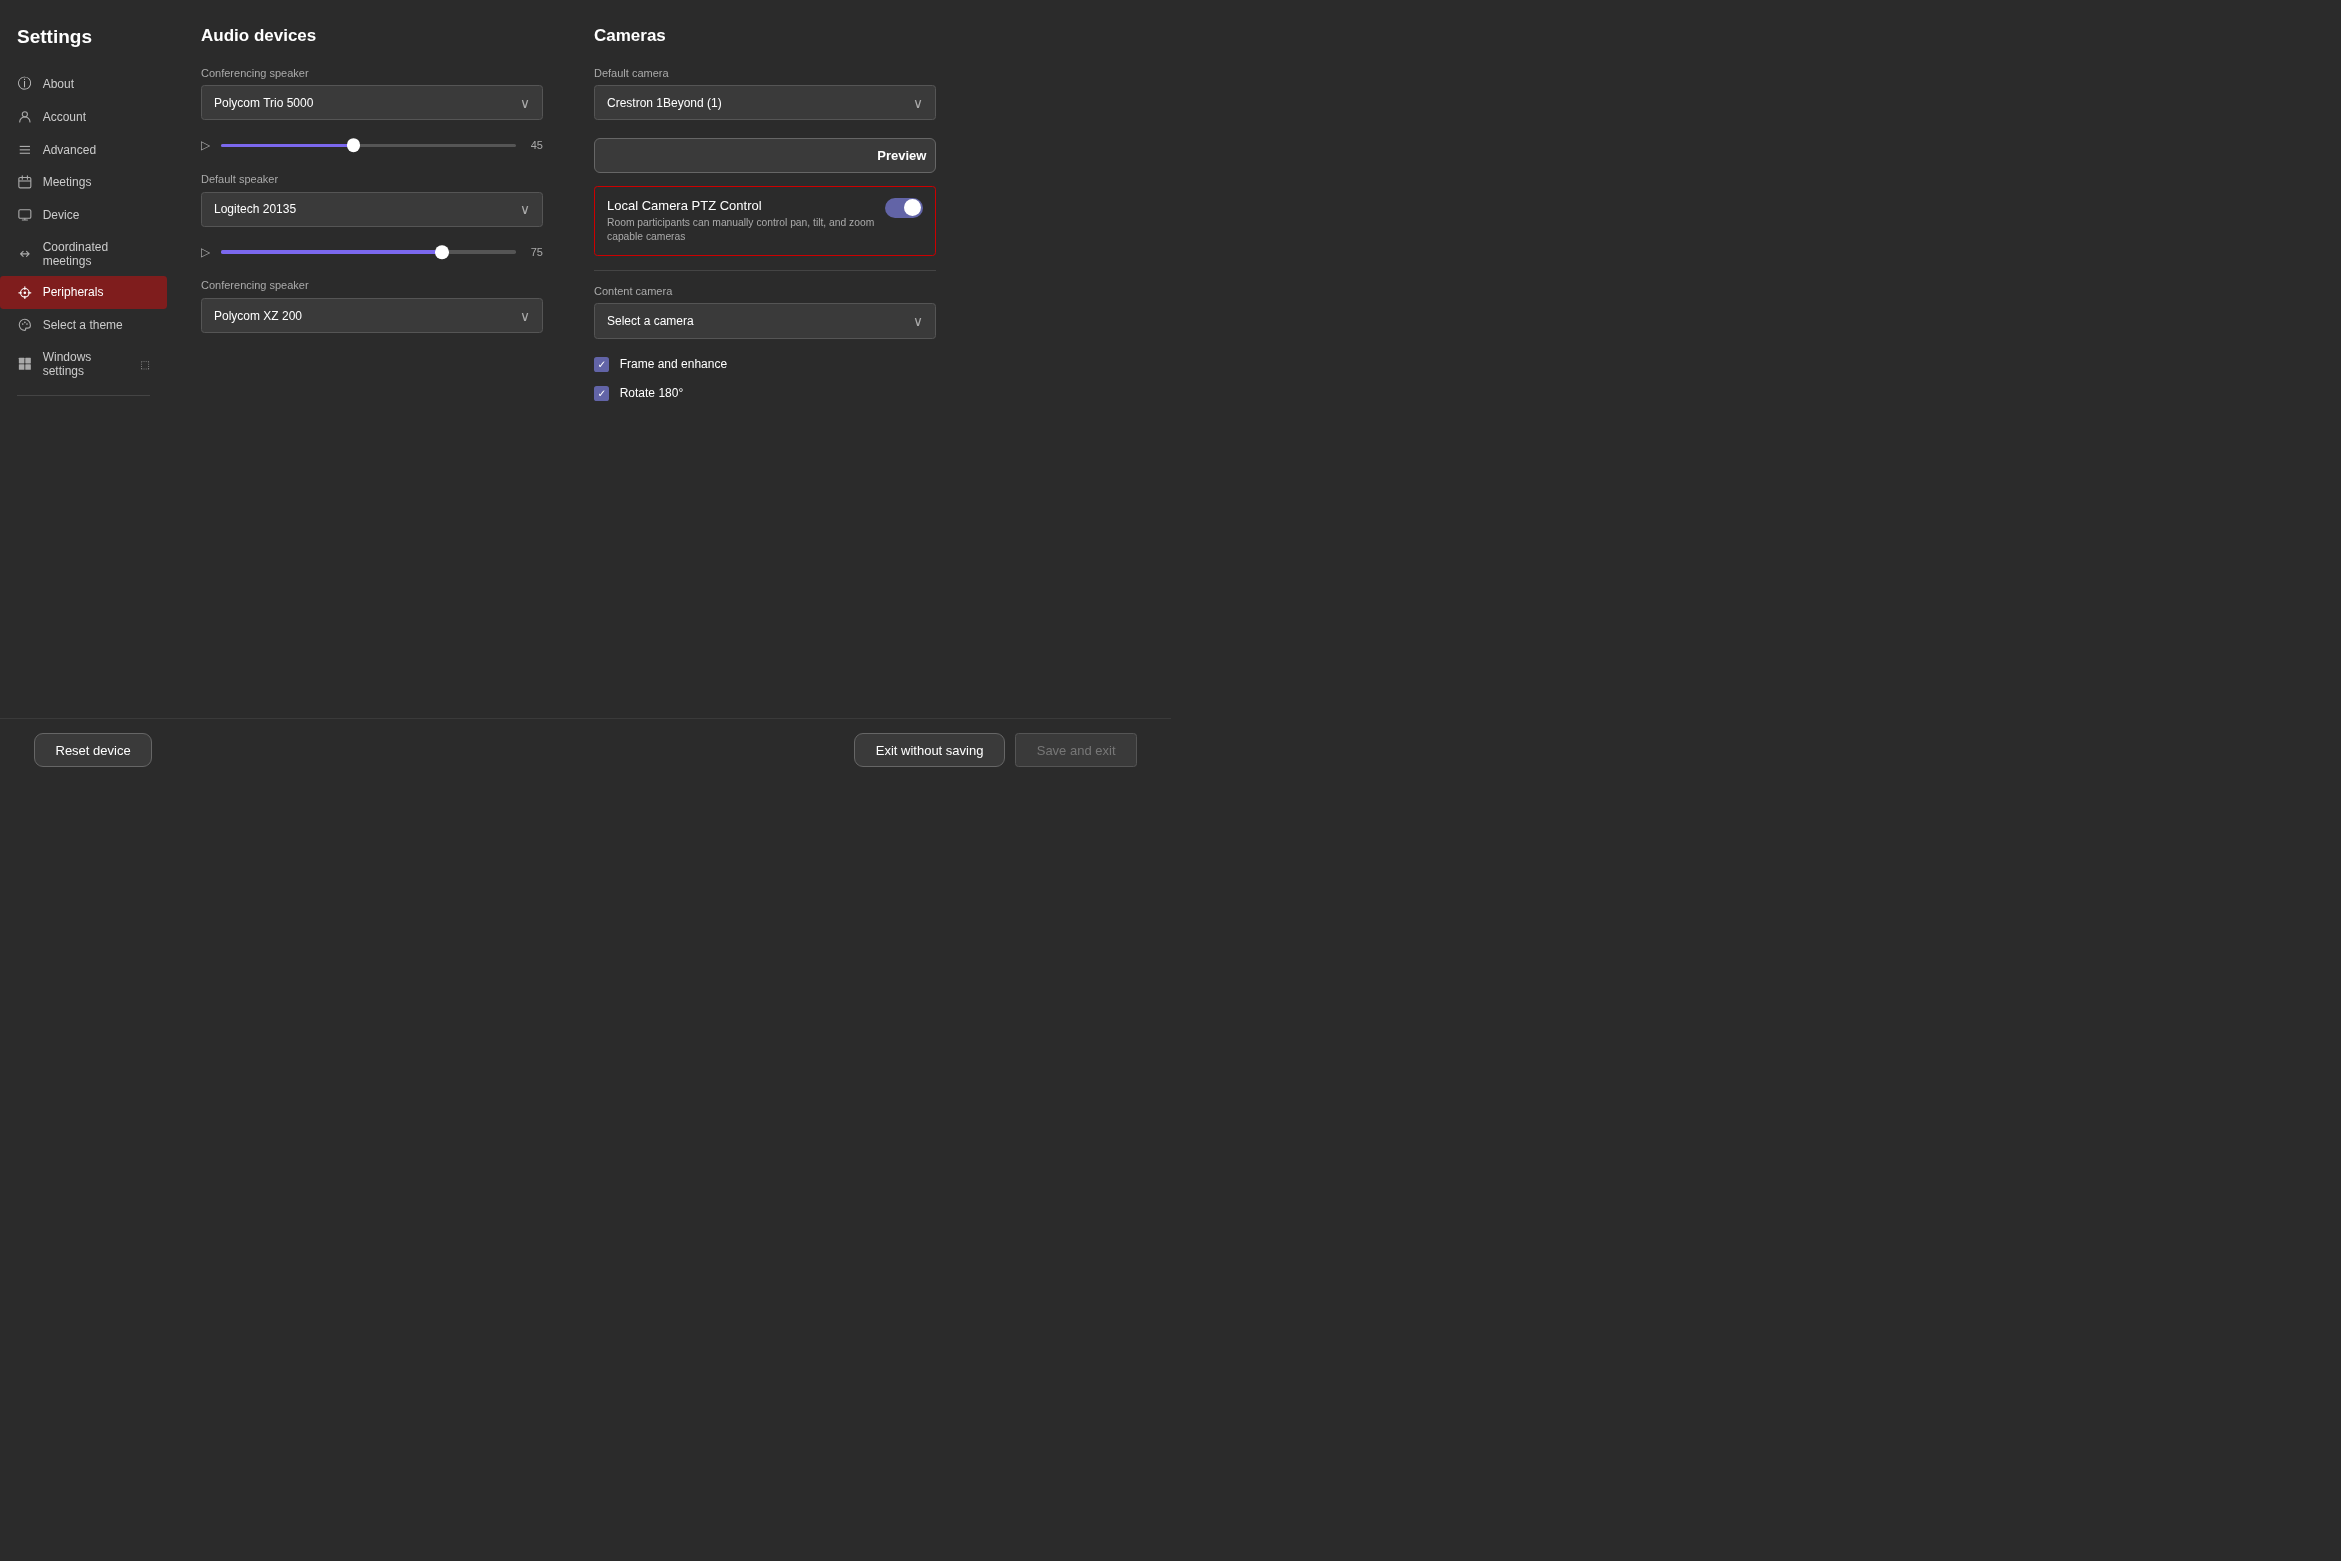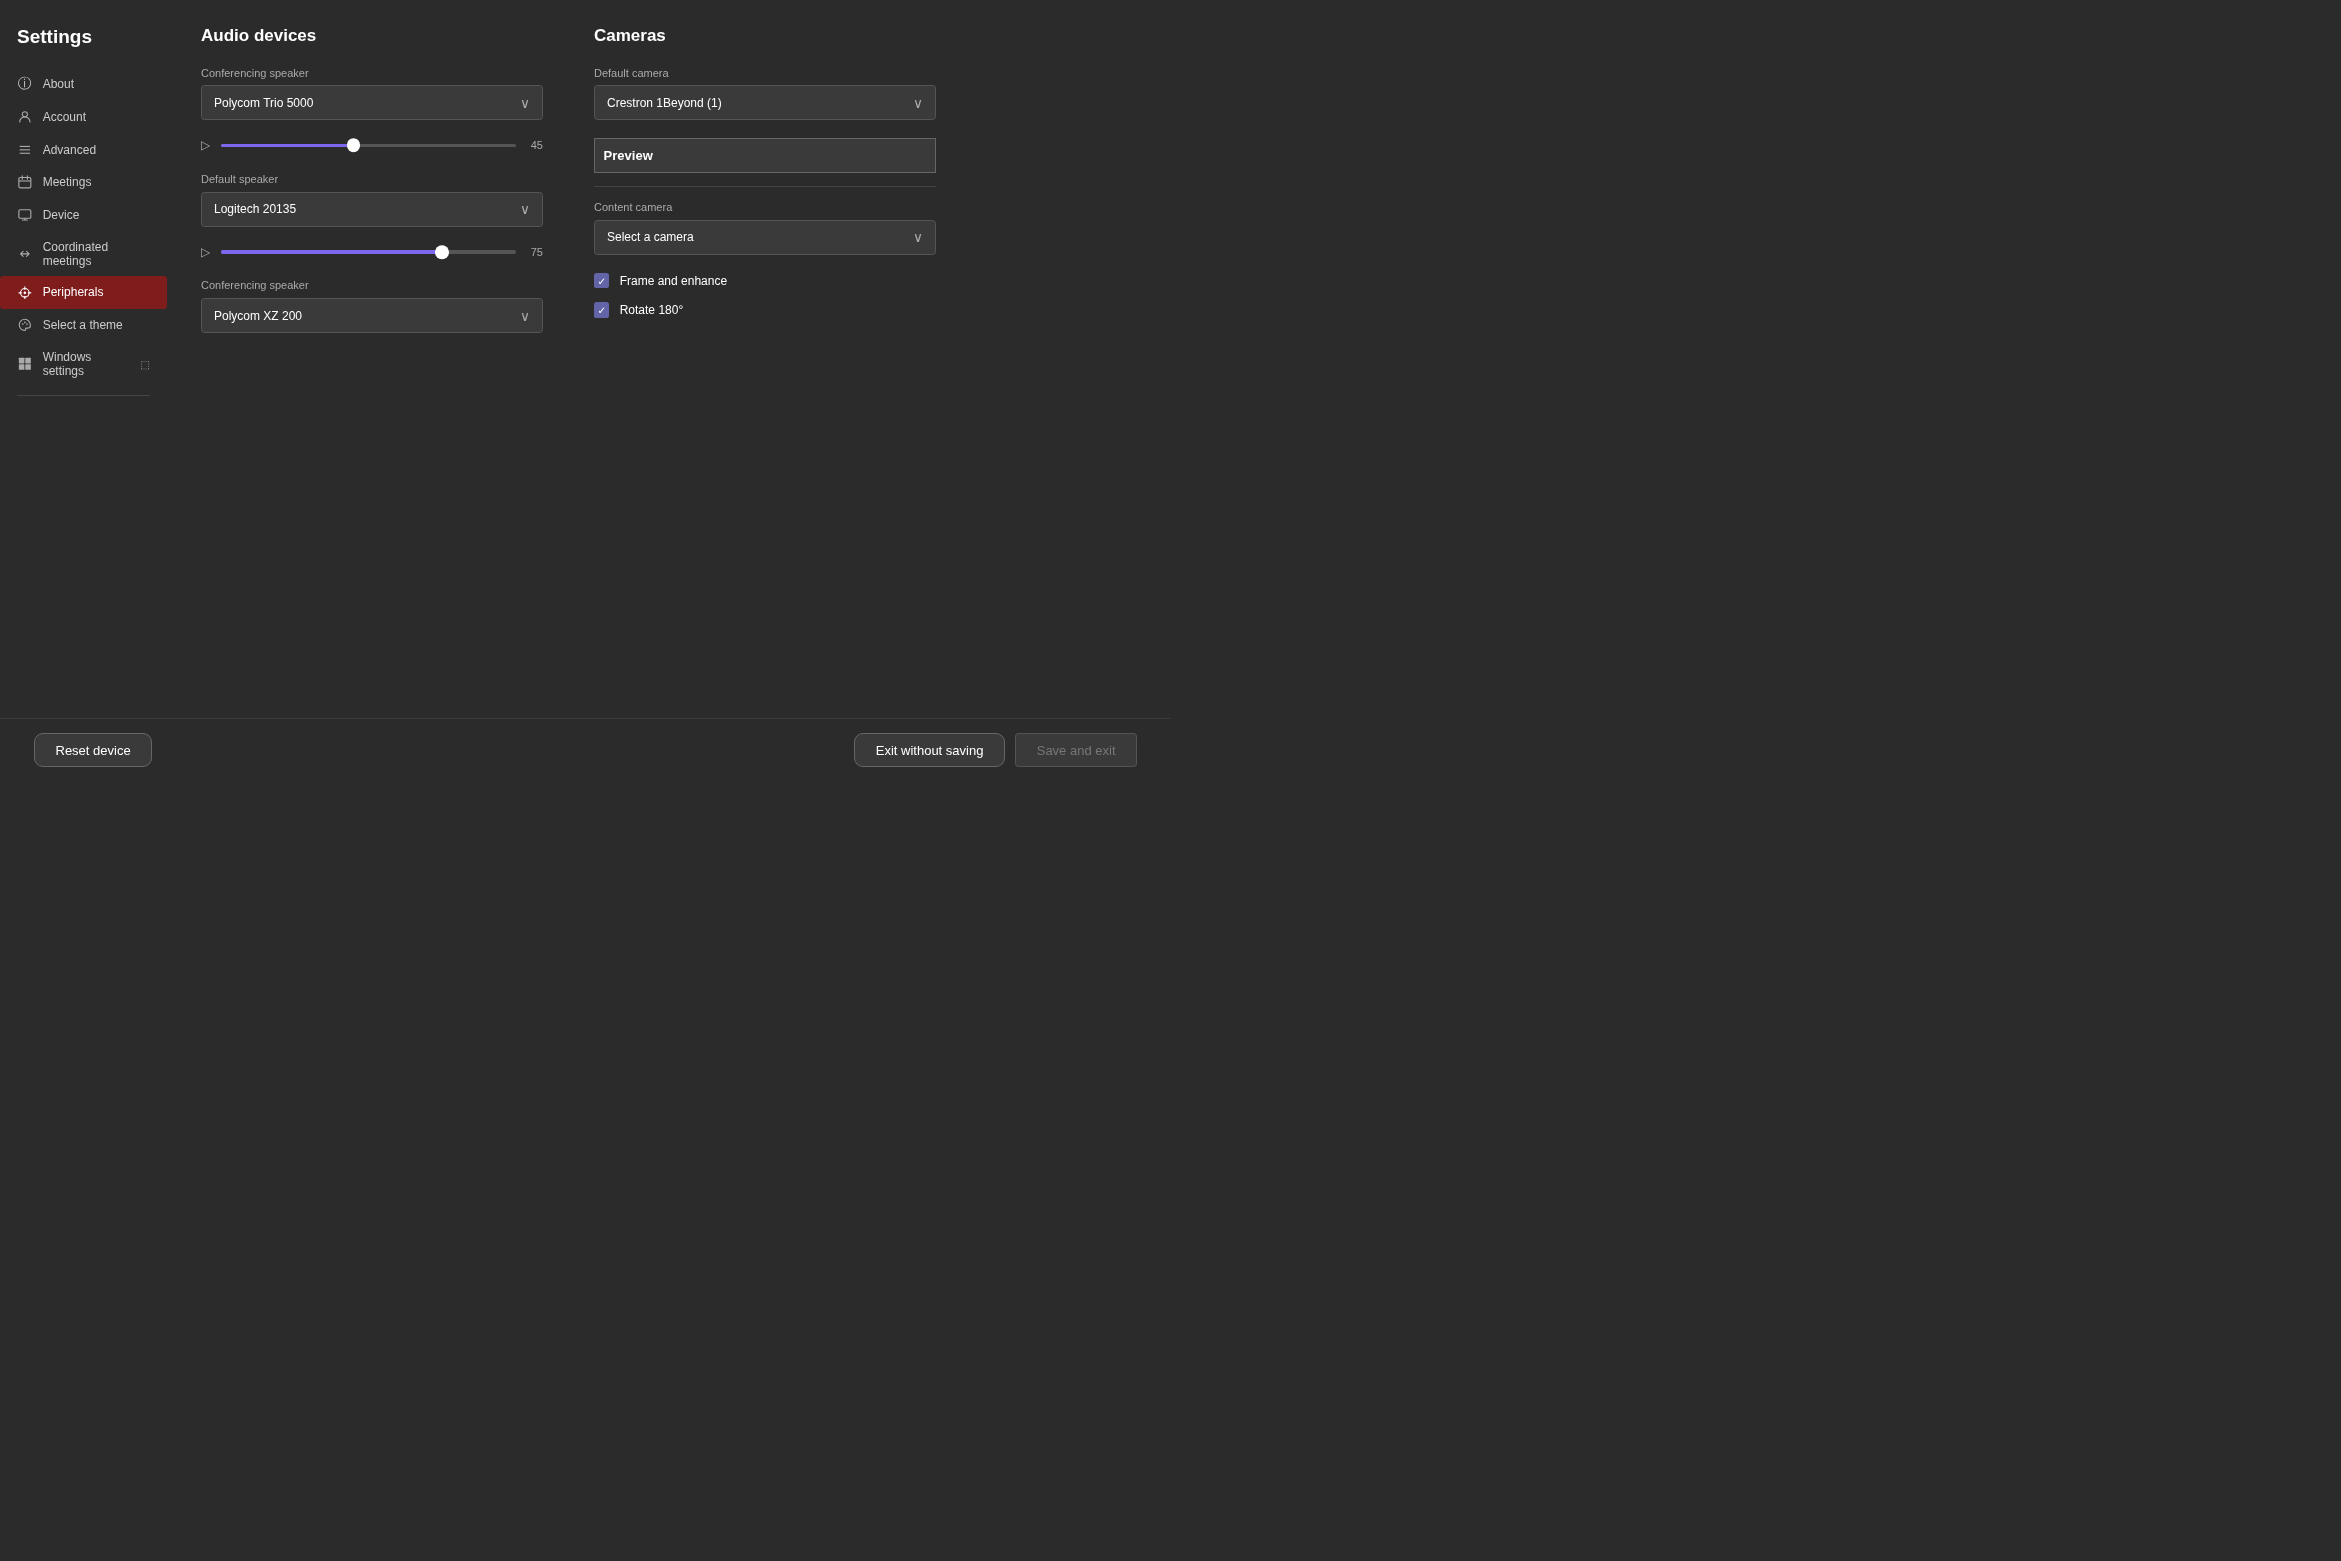--- a/index.html
+++ b/index.html
@@ -150,23 +150,23 @@
       text-align: right;
     }
     
     .cameras-section {
       flex: 1;
       max-width: 342px;
     }
     .preview-btn {
       background: #3a3a3a;
       border: 0.9px solid #666;
-      border-radius: 0;
+      border-radius: 6px;
       padding: 8.6px;
-      text-align: left;
+      text-align: right;
       font-size: 13px;
       font-weight: 600;
       color: #ffffff;
       cursor: pointer;
       margin-bottom: 13.7px;
     }
     .ptz-control-box {
       border: 1.7px solid #cc0000;
       border-radius: 3.4px;
       padding: 10.3px 12px;
@@ -431,20 +431,31 @@
         <div class="section-title">Cameras</div>
 
         <div class="field-label">Default camera</div>
         <div class="dropdown">
           <span>Crestron 1Beyond (1)</span>
           <span class="chevron-down">∨</span>
         </div>
 
         <div class="preview-btn">Preview</div>
 
+        <div class="ptz-control-box">
+          <div class="ptz-text-area">
+            <div class="ptz-title">Local Camera PTZ Control</div>
+            <div class="ptz-description">Room participants can manually control pan, tilt, and zoom capable cameras</div>
+          </div>
+          <div class="toggle-switch">
+            <div class="toggle-track">
+              <div class="toggle-thumb"></div>
+            </div>
+          </div>
+        </div>
 
         <hr class="divider-line">
 
         <div class="field-label">Content camera</div>
         <div class="dropdown">
           <span>Select a camera</span>
           <span class="chevron-down">∨</span>
         </div>
 
         <div class="checkbox-row">

